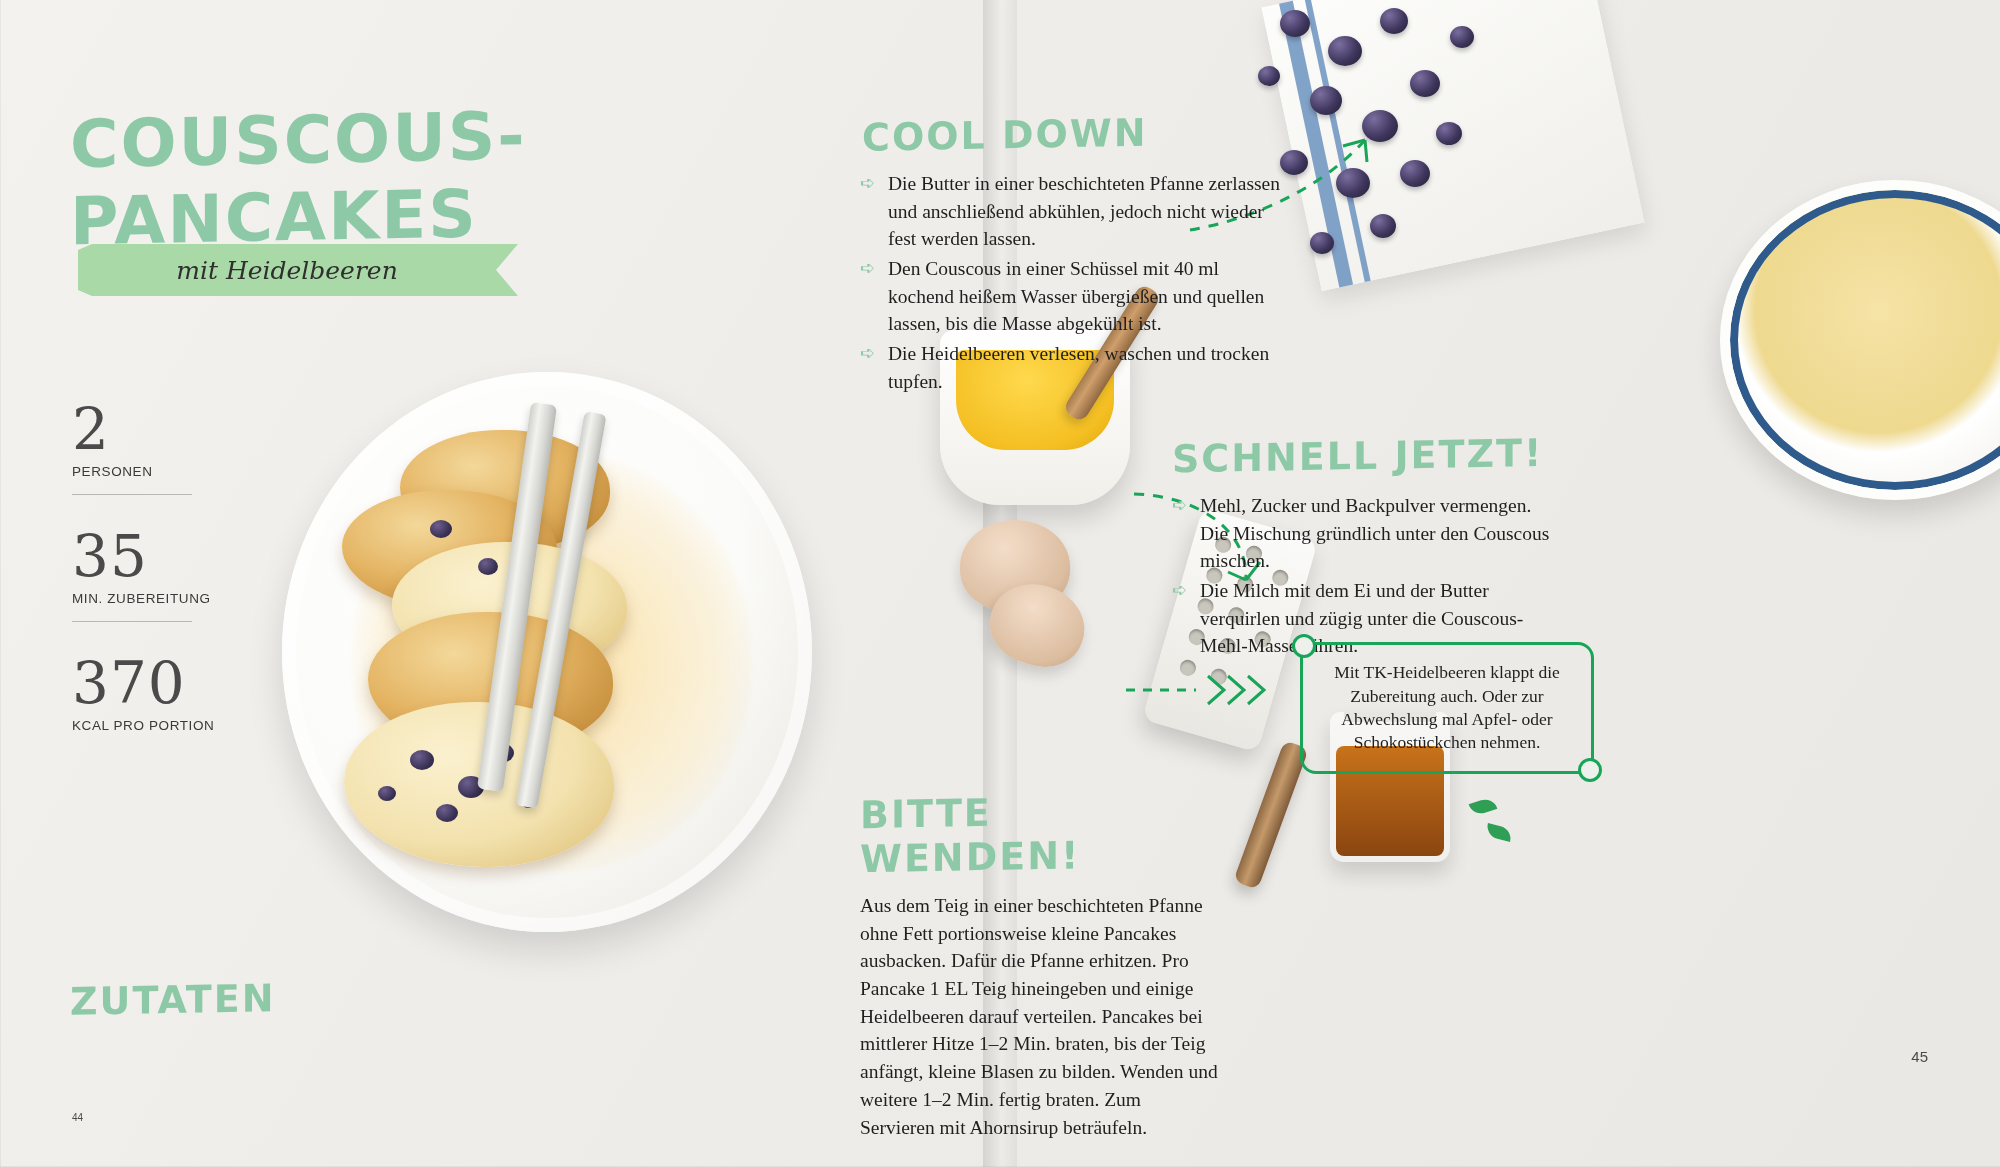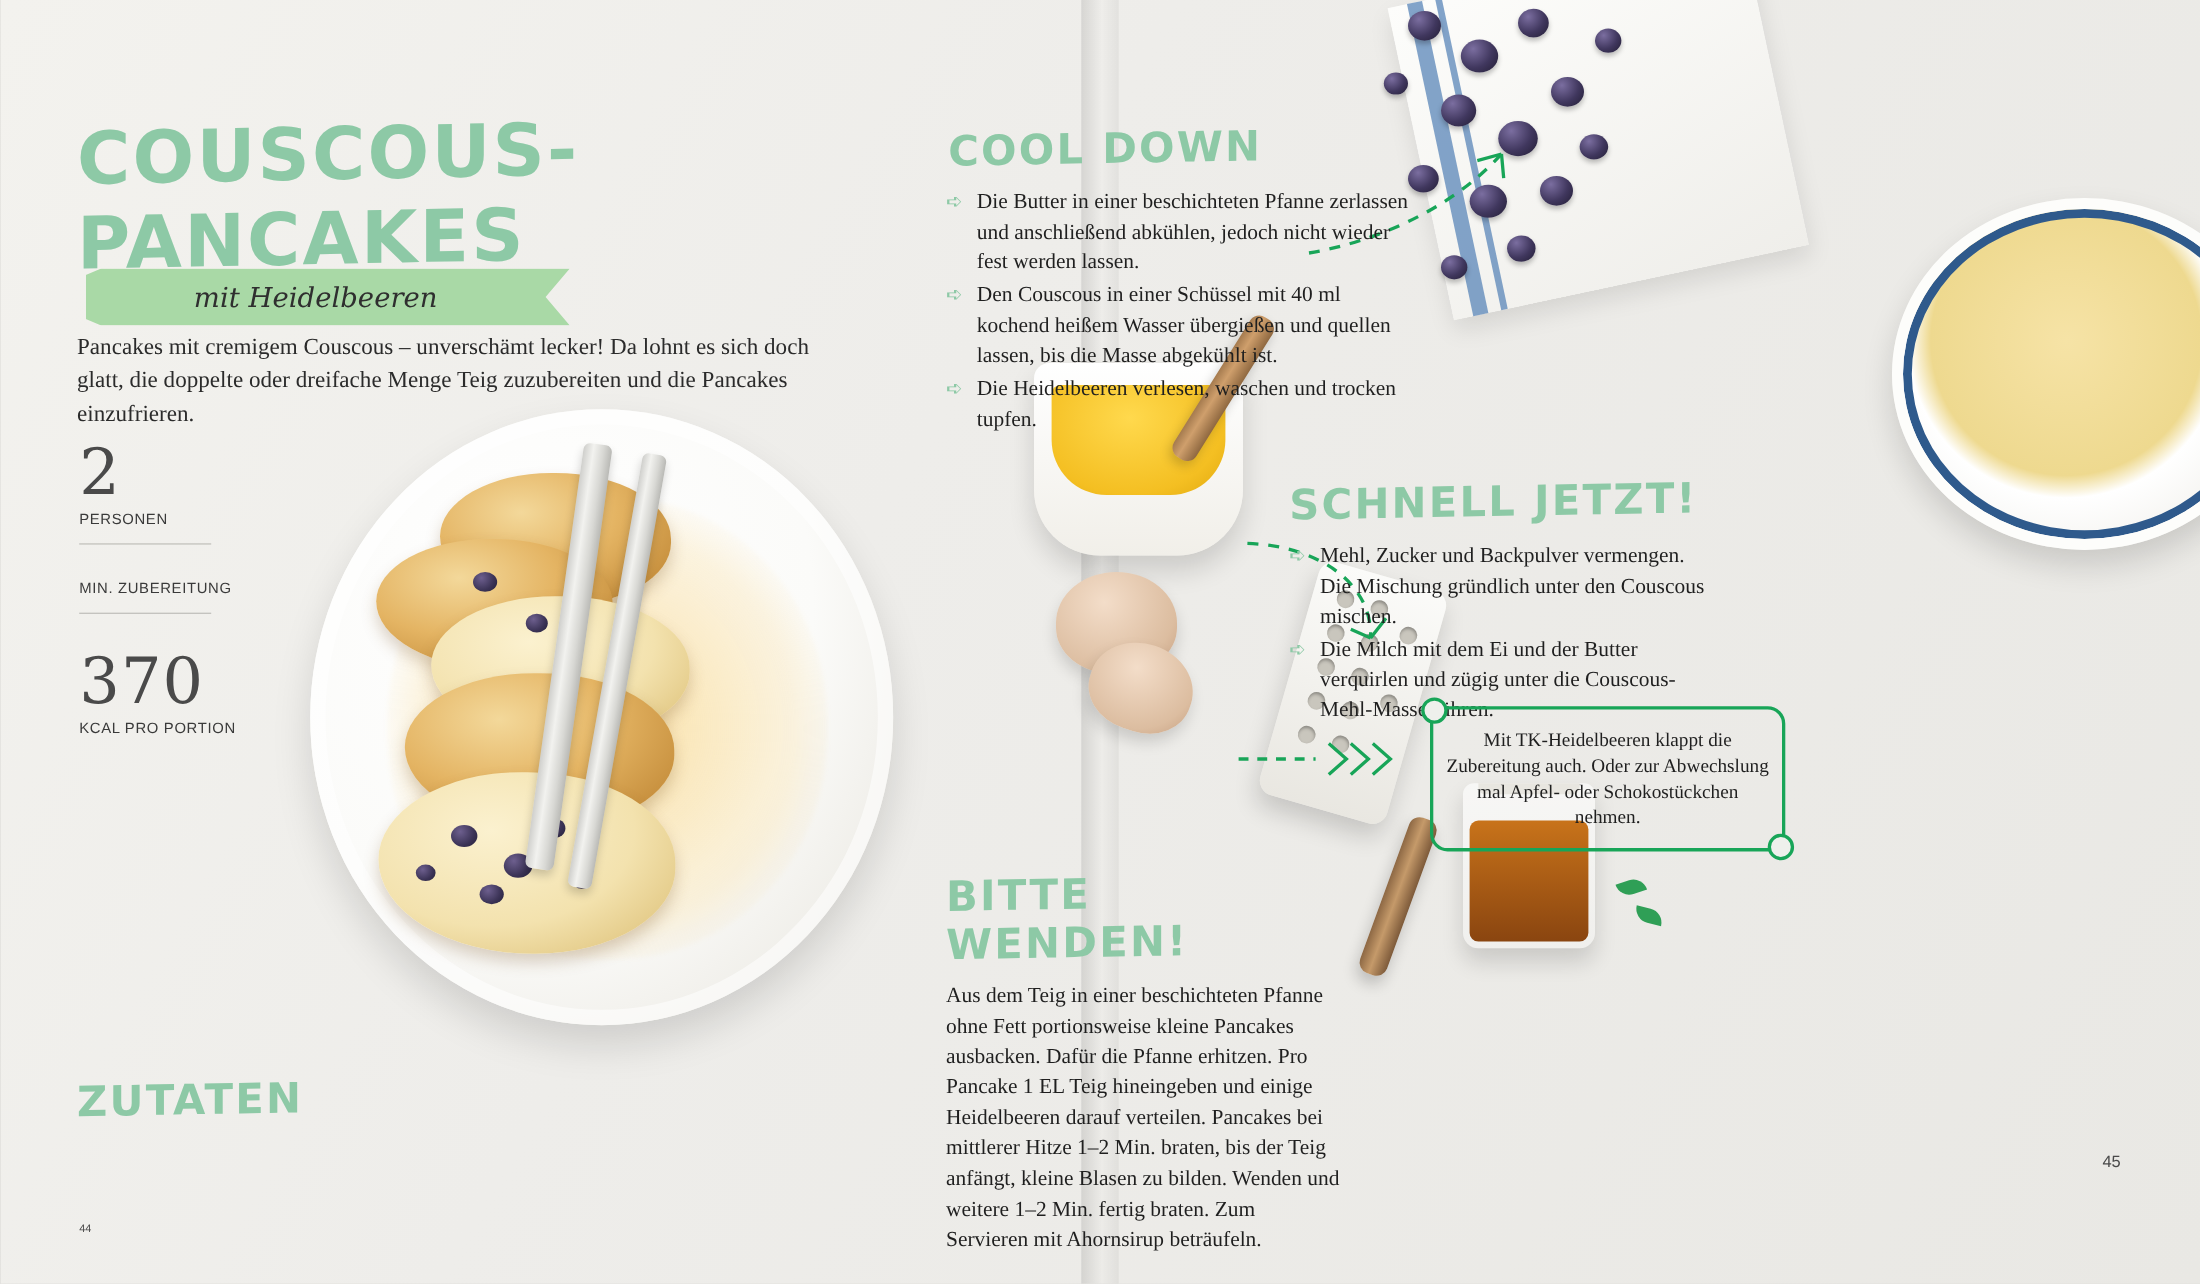--- a/index.html
+++ b/index.html
@@ -141,21 +141,21 @@
     font-family:"Liberation Serif", serif;
     font-size:19.5px;line-height:1.42;color:#1f1f1f;
   }
 
   .blk-cool{position:absolute;left:-140px;top:112px;width:420px;}
   .blk-cool .sec-h{margin-left:2px;}
   .blk-schnell{position:absolute;left:172px;top:434px;width:380px;}
   .blk-bitte{position:absolute;left:-140px;top:790px;width:360px;}
 
   .tipbox{
-    position:absolute;left:300px;top:642px;width:323px;height:132px;
+    position:absolute;left:300px;top:642px;width:294px;height:132px;
   }
   .tipbox .frame{
     position:absolute;inset:0;border:3px solid #18a558;border-radius:16px;
   }
   .tipbox .frame:before,.tipbox .frame:after{
     content:"";position:absolute;width:18px;height:18px;border:3px solid #18a558;border-radius:50%;
     background:#eef0ec;
   }
   .tipbox .frame:before{left:-11px;top:-11px;}
   .tipbox .frame:after{right:-11px;bottom:-11px;}
@@ -245,29 +245,29 @@
 
   <div class="left">
 
     <div class="title">COUSCOUS-PANCAKES</div>
 
     <div class="ribbon">
       <div class="band"></div>
       <div class="txt">mit Heidelbeeren</div>
     </div>
 
-    <div class="intro">Pancakes mit cremigem Couscous – unverschämt lecker! Da lohnt es sich doch glatt, die doppelte oder dreifache Menge Teig zuzubereiten und die Pancakes einzufrieren.</div>
 
     <div class="stats">
       <div class="stat">
         <div class="num">2</div>
         <div class="lbl">PERSONEN</div>
         <div class="rule"></div>
       </div>
       <div class="stat">
+        <div class="num">35</div>
         <div class="lbl">MIN. ZUBEREITUNG</div>
         <div class="rule"></div>
       </div>
       <div class="stat">
         <div class="num">370</div>
         <div class="lbl">KCAL PRO PORTION</div>
       </div>
     </div>
 
     <div class="plate-wrap">

